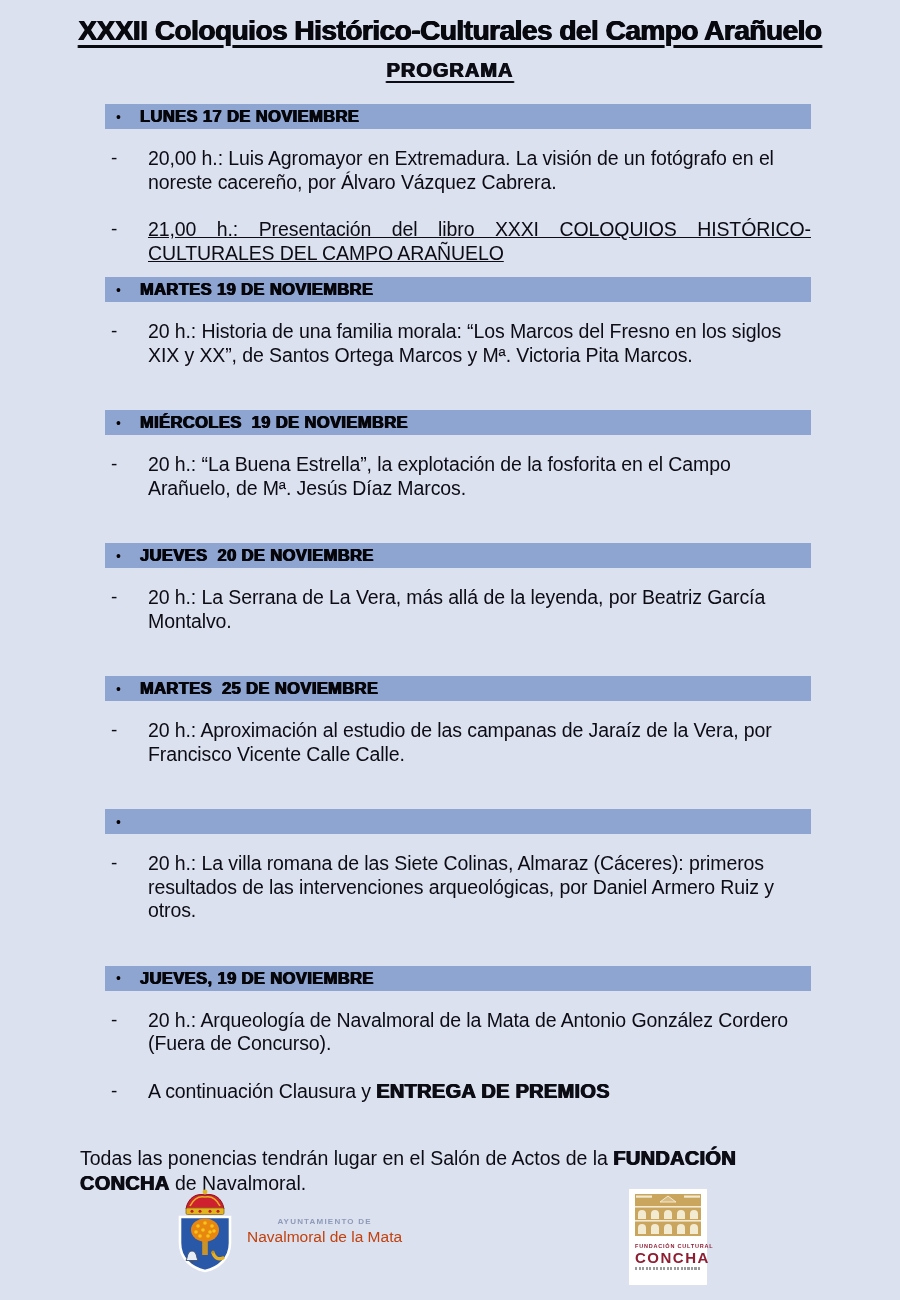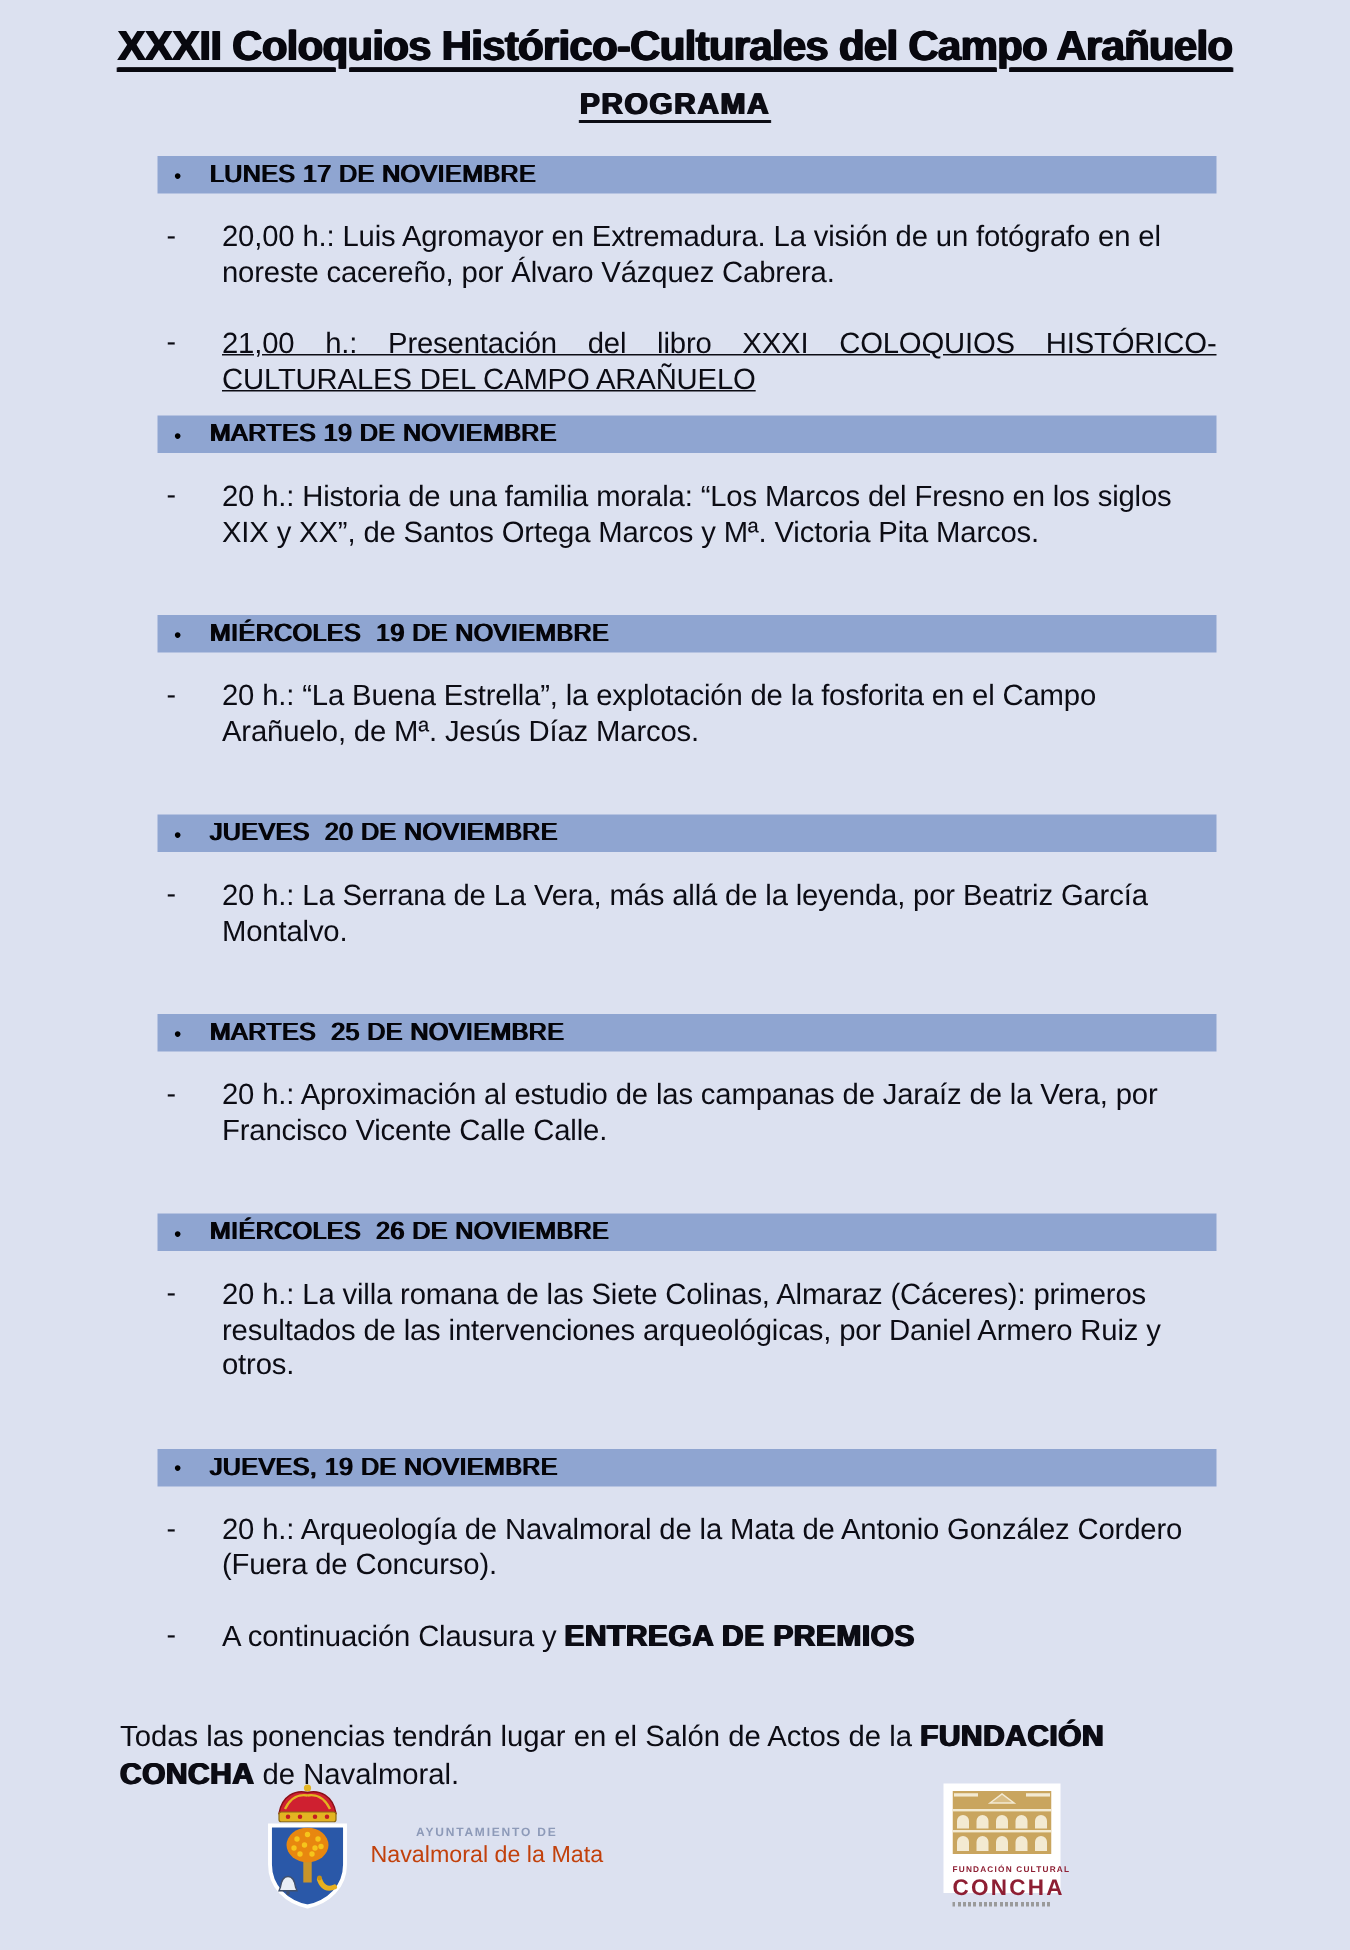--- a/index.html
+++ b/index.html
@@ -51,21 +51,21 @@
     align-items:center;
   }
   .bar .bullet{
     margin-left:11px;
     width:14px;
     font-size:14px;
     color:#000;
   }
   .bar .label{
     margin-left:10px;
-    font-weight:normal;
+    font-weight:bold;
     font-size:16.5px;
     letter-spacing:0.4px;
     white-space:pre;
     color:#05050a;
   }
 
   .item{ display:flex; margin-top:18px; }
   .item + .item{ margin-top:24px; }
   .item .dash{
     flex:0 0 43px;
@@ -101,21 +101,21 @@
     color:#8d9ab8; font-weight:bold;
   }
   .ayto-name{
     margin-top:2px;
     font-size:15.5px;
     color:#c2410c;
   }
 
   .concha{
     position:absolute; left:629px; top:1189px;
-    width:78px; height:73px;
+    width:78px; height:96px;
     background:#ffffff;
     box-sizing:border-box;
     padding:5px 6px 4px 6px;
     text-align:center;
   }
   .concha-org{
     margin-top:3px;
     font-size:5.5px;
     letter-spacing:0.8px;
     color:#8e1f33;
@@ -202,21 +202,20 @@
     </div>
     <div class="item">
       <span class="dash">-</span>
       <div class="text"><span>20 h.: Aproximación al estudio de las campanas de Jaraíz de la Vera, por Francisco Vicente Calle Calle.</span><b class="fat"></b></div>
     </div>
   </div>
 
   <div class="section">
     <div class="bar">
       <span class="bullet">•</span>
-      <span class="label fat">MIÉRCOLES  26 DE NOVIEMBRE</span>
     </div>
     <div class="item">
       <span class="dash">-</span>
       <div class="text"><span>20 h.: La villa romana de las Siete Colinas, Almaraz (Cáceres): primeros resultados de las intervenciones arqueológicas, por Daniel Armero Ruiz y otros.</span><b class="fat"></b></div>
     </div>
   </div>
 
   <div class="section">
     <div class="bar">
       <span class="bullet">•</span>

